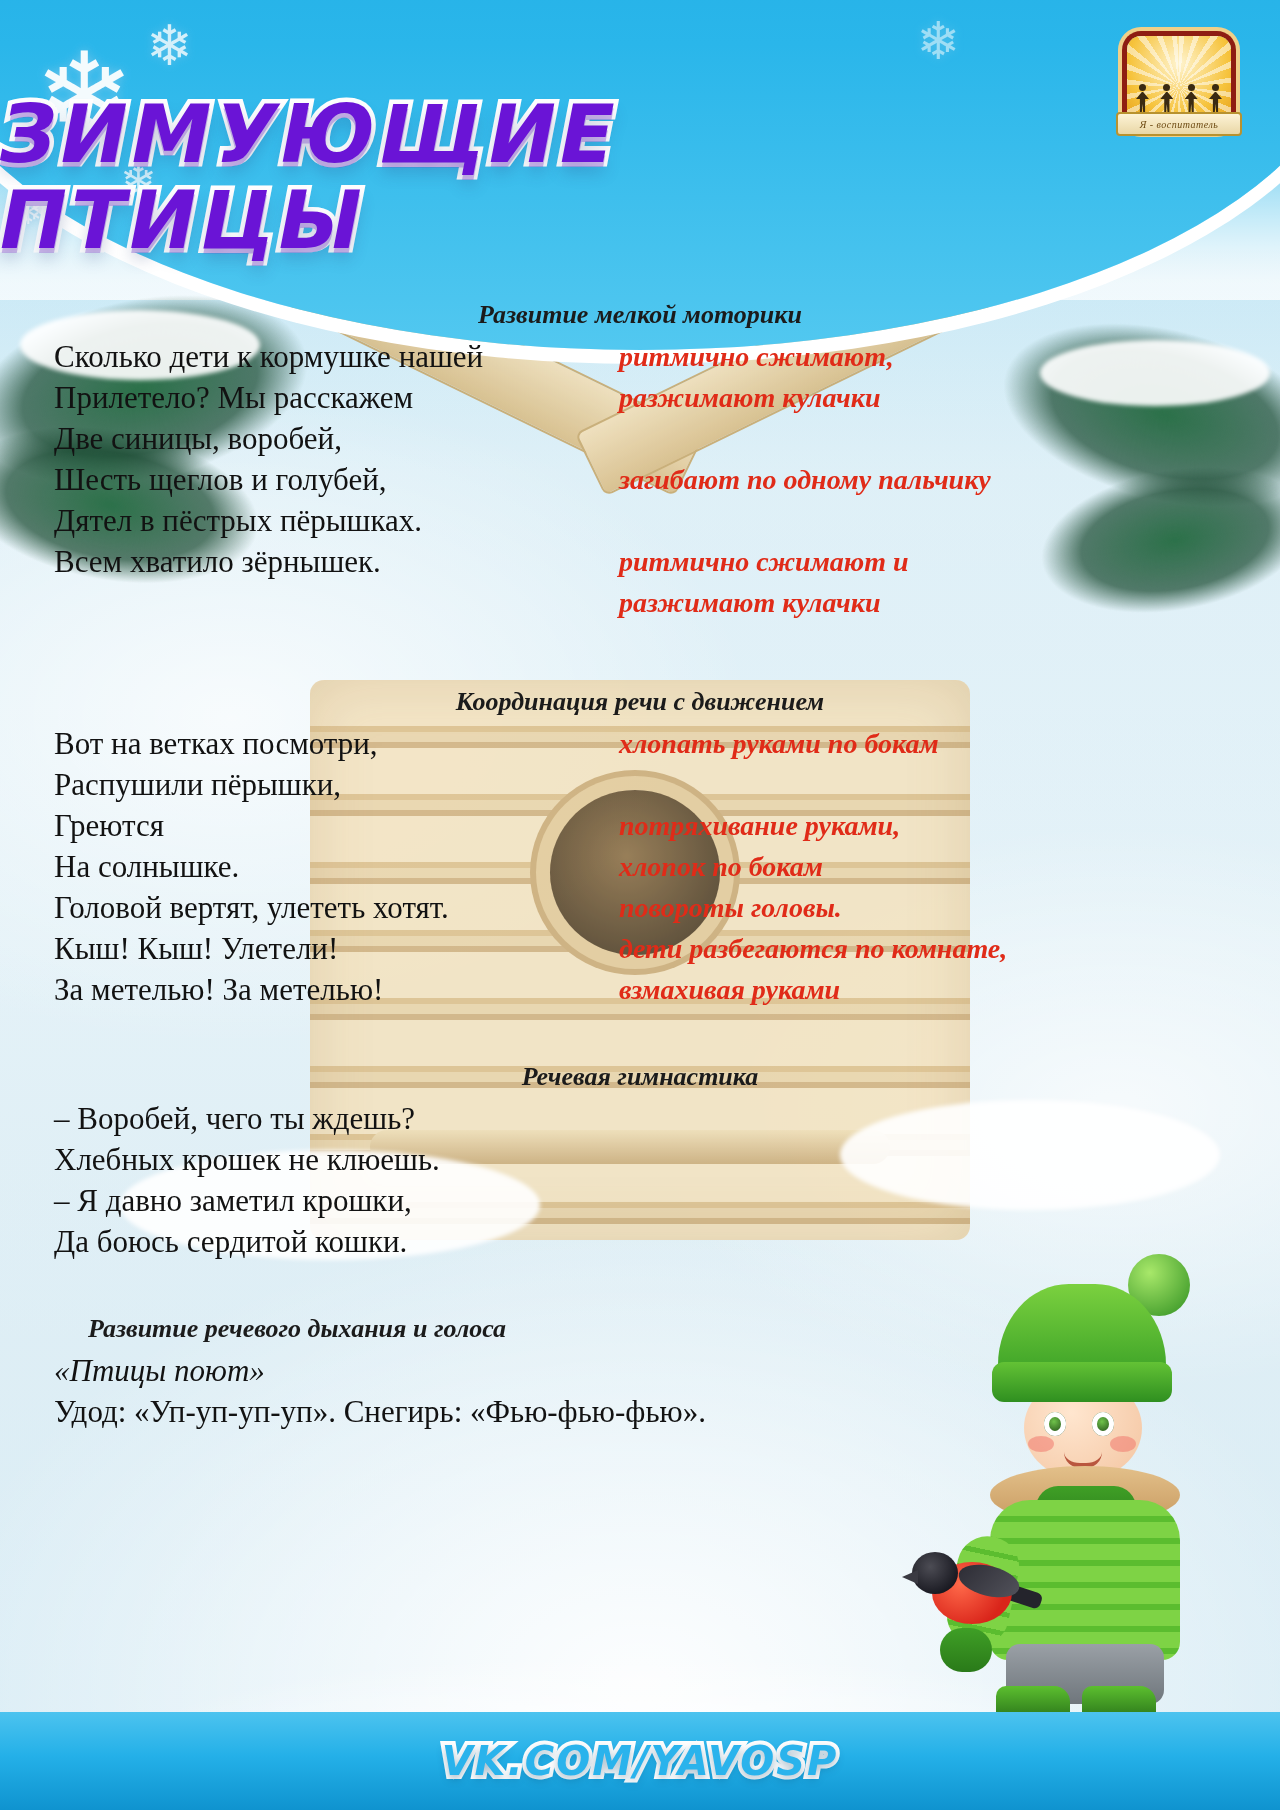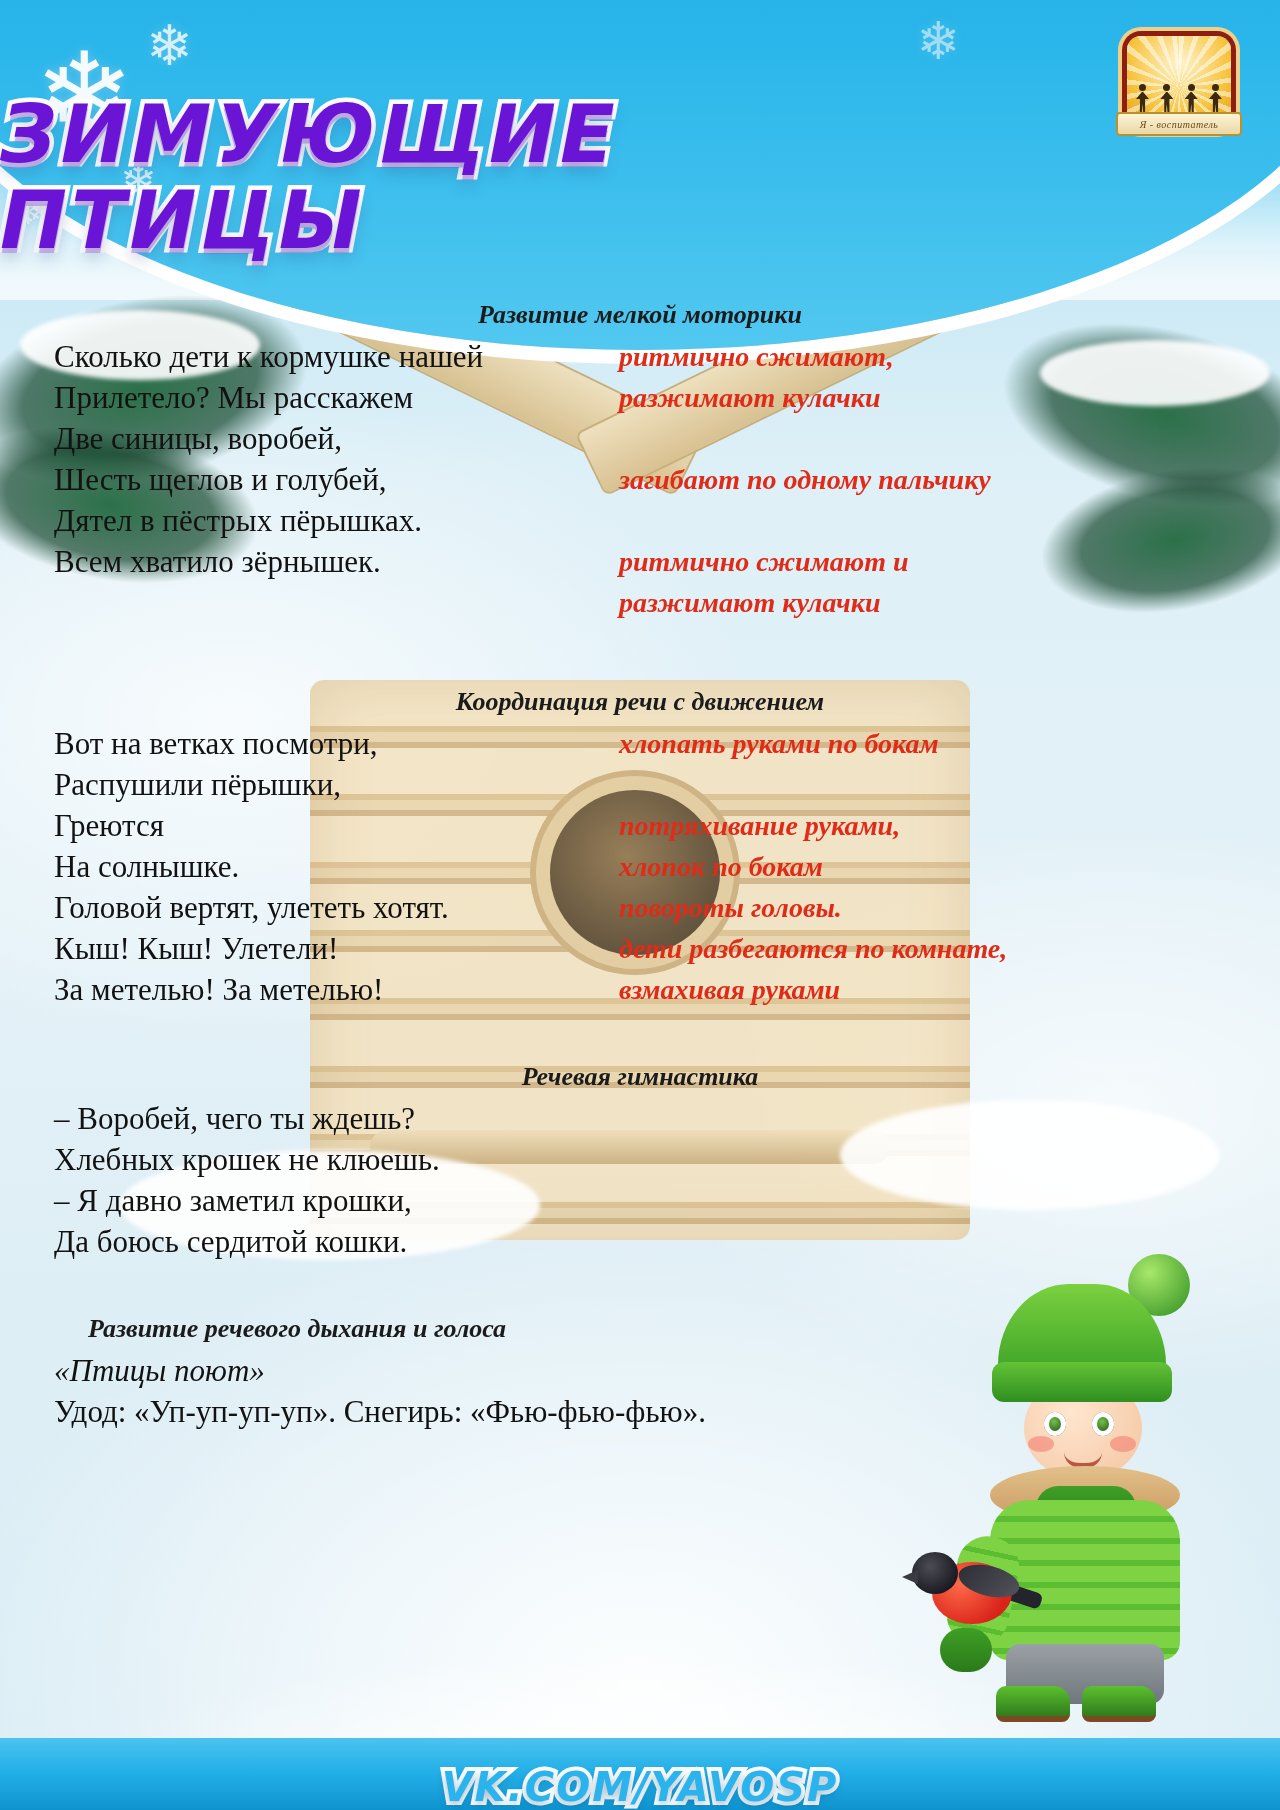--- a/index.html
+++ b/index.html
@@ -303,23 +303,23 @@
     background: linear-gradient(120deg, #2c2c34, #53535c);
     transform: rotate(14deg);
   }
   .bird .tail {
     position: absolute; left: 92px; top: 44px; width: 40px; height: 16px; border-radius: 6px;
     background: #24242c; transform: rotate(18deg);
   }
 
   
   .footer {
-    position: absolute; left: 0; bottom: 0; width: 1280px; height: 72px; z-index: 9;
+    position: absolute; left: 0; bottom: 0; width: 1280px; height: 98px; z-index: 9;
     background: linear-gradient(180deg, #4cc3ef 0%, #24b0e8 45%, #0f93cf 100%);
-    display: flex; align-items: flex-end; justify-content: center;
+    display: flex; align-items: center; justify-content: center;
   }
   .footer-text {
     font-family: "DejaVu Sans", sans-serif;
     font-weight: 700; font-style: italic; font-size: 40px; letter-spacing: 2px;
     color: #2ab3ec;
     -webkit-text-stroke: 8px #ffffff;
     paint-order: stroke fill;
     text-shadow: 0 4px 8px rgba(0,60,100,.35);
   }
   .footer-curve {

